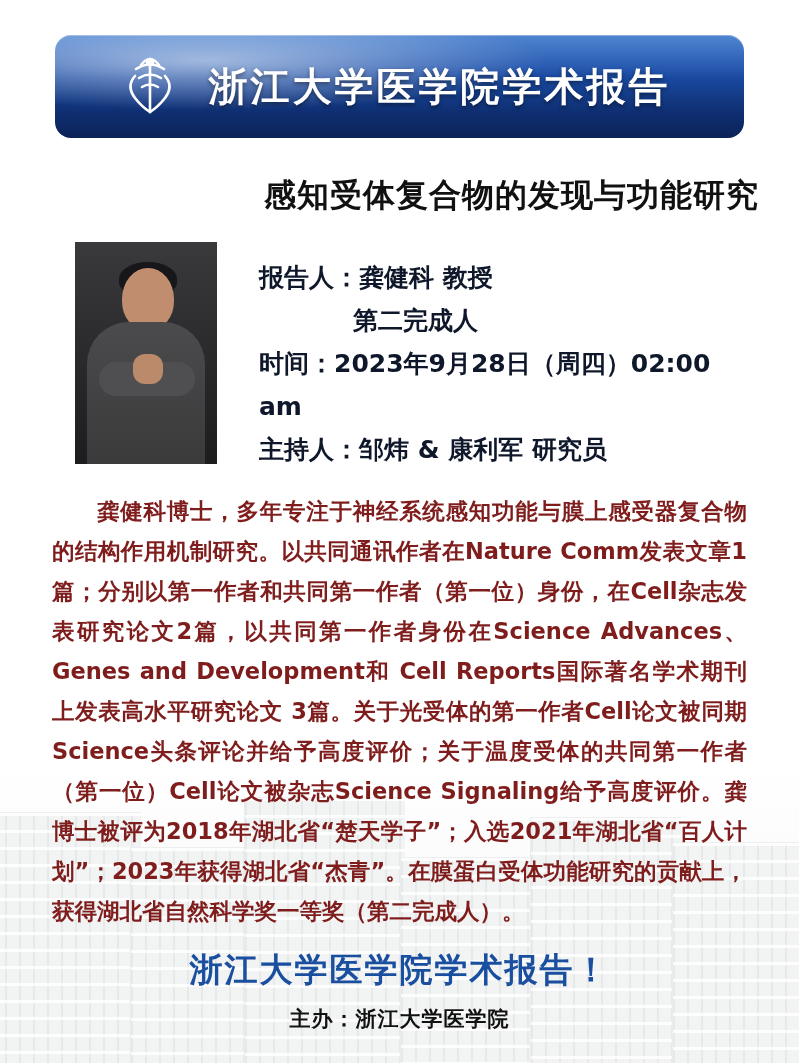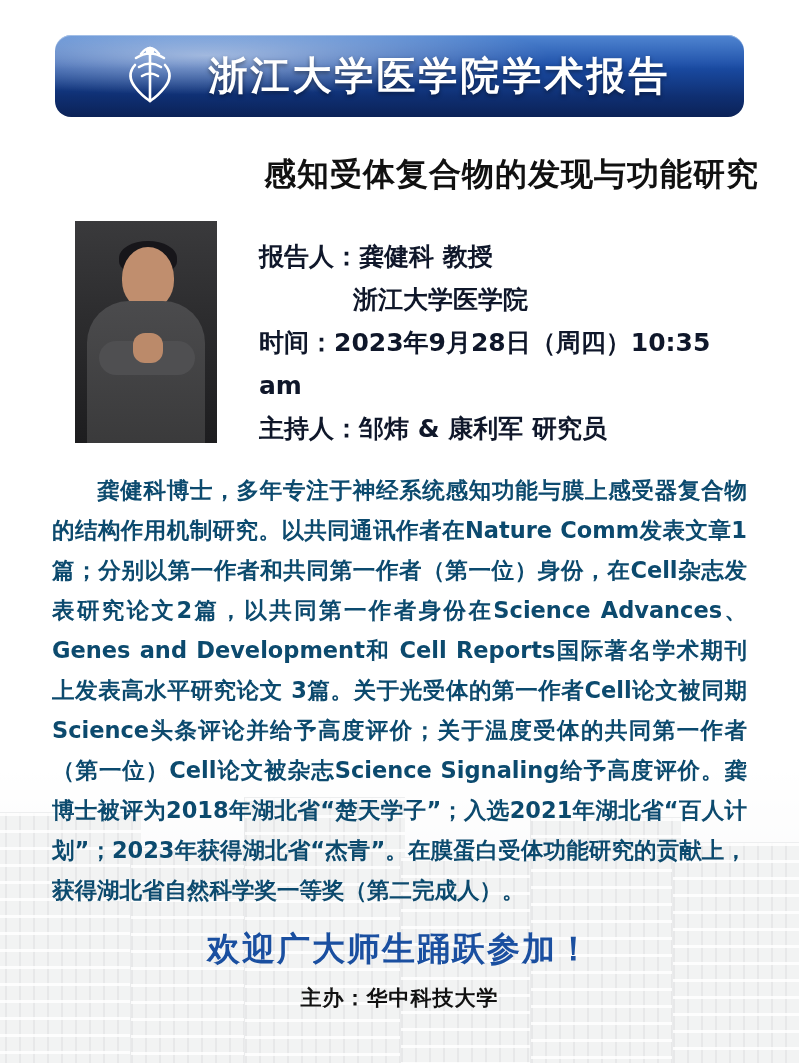--- a/index.html
+++ b/index.html
@@ -59,21 +59,21 @@
     z-index: 1;
     width: 799px;
     height: 1063px;
     box-sizing: border-box;
   }
 
   
   .banner {
     position: relative;
     margin: 35px 55px 0 55px;
-    height: 82px;
+    height: 103px;
     border-radius: 16px;
     background:
       radial-gradient(ellipse at 22% 25%, rgba(255,255,255,.55) 0%, rgba(255,255,255,0) 45%),
       linear-gradient(to bottom, #1f63c4 0%, #1b4ea8 35%, #0f2f72 75%, #0b2257 100%);
     box-shadow: inset 0 1px 0 rgba(255,255,255,.35);
     display: flex;
     align-items: center;
     overflow: hidden;
   }
   .banner::after {
@@ -193,21 +193,21 @@
   .speaker-info .line-indent { padding-left: 94px; }
 
   
   .bio {
     margin: 20px 52px 0 52px;
     font-size: 22.5px;
     font-weight: bold;
     line-height: 1.78;
     text-align: justify;
     text-indent: 45px;
-    color: #0c4a6e;
+    color: #7f1d1d;
     font-family: "DejaVu Sans", "Liberation Sans", sans-serif;
   }
 
   
   .welcome {
     margin-top: 16px;
     text-align: center;
     font-size: 33px;
     font-weight: bold;
     color: #1a4fa0;
@@ -263,24 +263,24 @@
   <div class="speaker-row">
     <div class="portrait">
       <div class="p-hair"></div>
       <div class="p-head"></div>
       <div class="p-body"></div>
       <div class="p-arm"></div>
       <div class="p-hand"></div>
     </div>
     <div class="speaker-info">
       <div>报告人：龚健科 教授</div>
-      <div class="line-indent">浙江大学医学院</div>
-      <div>时间：2023年9月28日（周四）10:35 am</div>
+      <div class="line-indent">第二完成人</div>
+      <div>时间：2023年9月28日（周四）02:00 am</div>
       <div>主持人：邹炜 &amp; 康利军 研究员</div>
     </div>
   </div>
 
   <div class="bio">龚健科博士，多年专注于神经系统感知功能与膜上感受器复合物的结构作用机制研究。以共同通讯作者在Nature Comm发表文章1篇；分别以第一作者和共同第一作者（第一位）身份，在Cell杂志发表研究论文2篇，以共同第一作者身份在Science Advances、Genes and Development和 Cell Reports国际著名学术期刊上发表高水平研究论文 3篇。关于光受体的第一作者Cell论文被同期Science头条评论并给予高度评价；关于温度受体的共同第一作者（第一位）Cell论文被杂志Science Signaling给予高度评价。龚博士被评为2018年湖北省“楚天学子”；入选2021年湖北省“百人计划”；2023年获得湖北省“杰青”。在膜蛋白受体功能研究的贡献上，获得湖北省自然科学奖一等奖（第二完成人）。</div>
 
-  <div class="welcome">欢迎广大师生踊跃参加！</div>
-  <div class="organizer">主办：华中科技大学</div>
+  <div class="welcome">浙江大学医学院学术报告！</div>
+  <div class="organizer">主办：浙江大学医学院</div>
 
 </div>
 
 </body></html>

